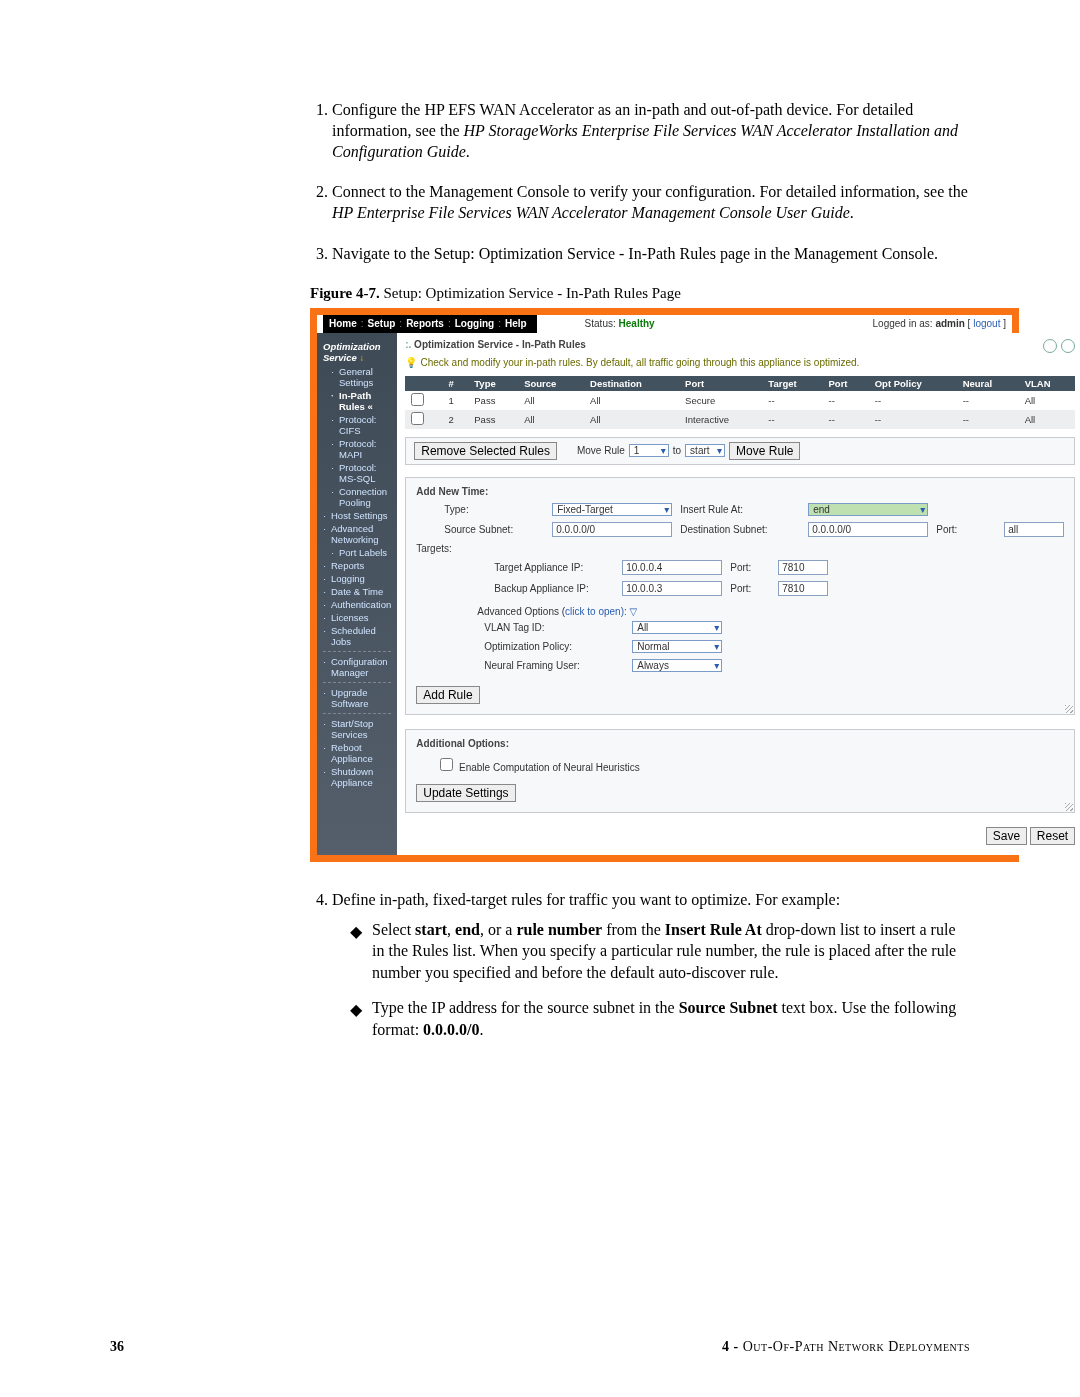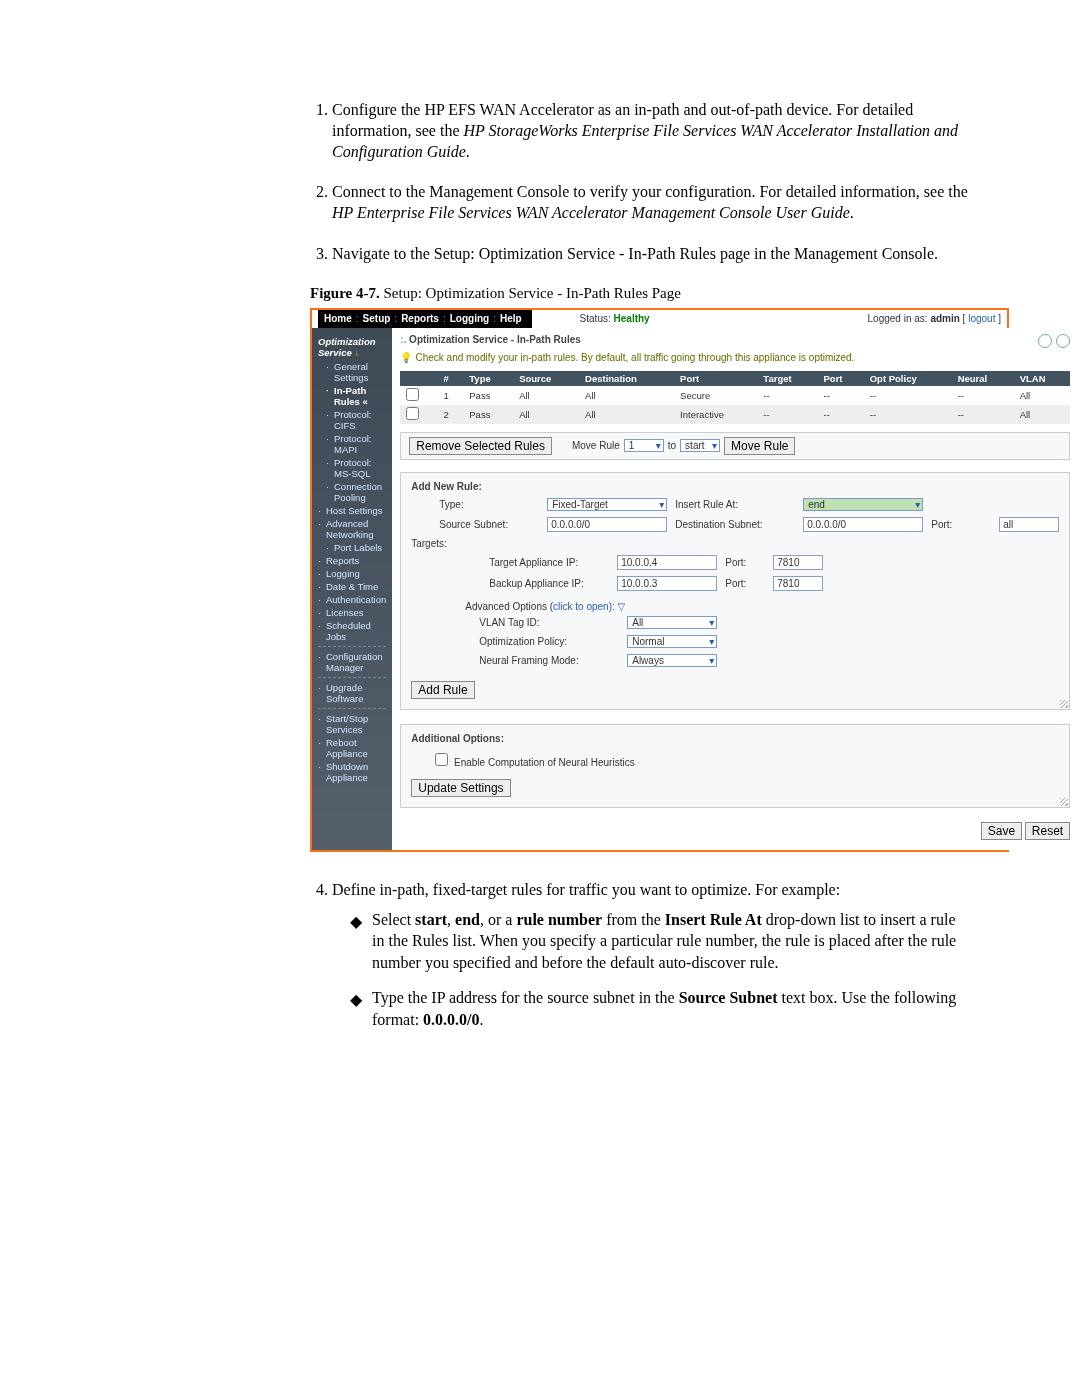--- a/index.html
+++ b/index.html
@@ -32,21 +32,21 @@
     margin: 18px 0 6px 0;
     font-size: 15px;
   }
   .figure-caption .figlabel { font-weight: bold; }
 
   
   .figure {
     font-family: Verdana, Arial, sans-serif;
     font-size: 10px;
     color: #333;
-    border: 2px solid #f97316;
+    border: 7px solid #f97316;
     margin-bottom: 28px;
     background: #fff;
     width: 695px;
   }
   .topbar {
     display: flex;
     justify-content: space-between;
     align-items: center;
     height: 18px;
     padding: 0 6px;
@@ -405,21 +405,21 @@
               <span>to</span>
               <span class="fake-select">
                   <span>start</span>
                   <span class="caret">▾</span>
                 </span>
               <button class="btn">Move Rule</button>
             </span>
           </div>
 
           <div class="box">
-            <div class="box-h">Add New Rule:</div>
+            <div class="box-h">Add New Time:</div>
 
             <div class="form-row">
               <span>Type:</span>
               <span class="fake-select">
                   <span>Fixed-Target</span>
                   <span class="caret">▾</span>
                 </span>
               <span>Insert Rule At:</span>
               <span class="fake-select" style="background:#bfe0b0">
                   <span>end</span>
@@ -447,39 +447,39 @@
                 <span>Port:</span>
                 <span class="textbox" style="min-width:35px">7810</span>
               </div>
               <div class="form-row" style="grid-template-columns:120px 100px 40px 50px;">
                 <span>Backup Appliance IP:</span>
                 <span class="textbox">10.0.0.3</span>
                 <span>Port:</span>
                 <span class="textbox" style="min-width:35px">7810</span>
               </div>
 
-              <div style="margin:10px 0 4px 4px;">
+              <div style="margin:10px 0 4px 11px;">
                 <span>Advanced Options (</span><span class="adv-link">click to open</span><span class="adv-caret">):  ▽</span>
               </div>
               <div class="form-row" style="grid-template-columns:140px 90px; padding-left:18px;">
                 <span>VLAN Tag ID:</span>
                 <span class="fake-select">
                     <span>All</span>
                     <span class="caret">▾</span>
                   </span>
               </div>
               <div class="form-row" style="grid-template-columns:140px 90px; padding-left:18px;">
                 <span>Optimization Policy:</span>
                 <span class="fake-select">
                     <span>Normal</span>
                     <span class="caret">▾</span>
                   </span>
               </div>
               <div class="form-row" style="grid-template-columns:140px 90px; padding-left:18px;">
-                <span>Neural Framing Mode:</span>
+                <span>Neural Framing User:</span>
                 <span class="fake-select">
                     <span>Always</span>
                     <span class="caret">▾</span>
                   </span>
               </div>
             </div>
             <button class="btn" style="margin-top:8px">Add Rule</button>
             <div class="corner-resize"></div>
           </div>
 
@@ -509,13 +509,17 @@
             <span>Select </span><b>start</b><span>, </span><b>end</b><span>, or a </span><b>rule number</b><span> from the </span><b>Insert Rule At</b><span> drop-down list to insert a rule in the Rules list. When you specify a particular rule number, the rule is placed after the rule number you specified and before the default auto-discover rule.</span>
           </li>
           <li>
             <span>Type the IP address for the source subnet in the </span><b>Source Subnet</b><span> text box. Use the following format: </span><b>0.0.0.0/0</b><span>.</span>
           </li>
         </ul>
       </li>
     </ol>
   </div>
 
+  <div class="footer">
+    <b>36</b>
+    <span class="right"><b>4 - </b><span style="font-variant:small-caps">Out-Of-Path Network Deployments</span></span>
+  </div>
 </div>
 
 </body></html>

